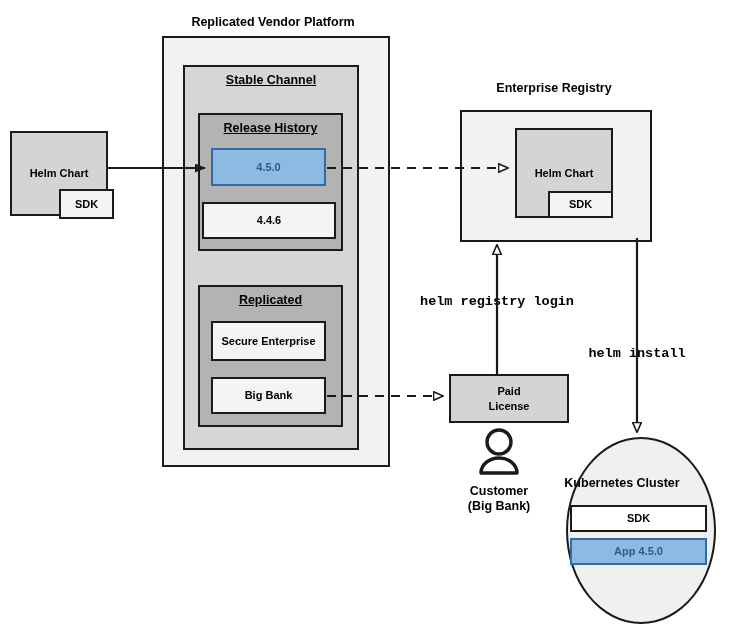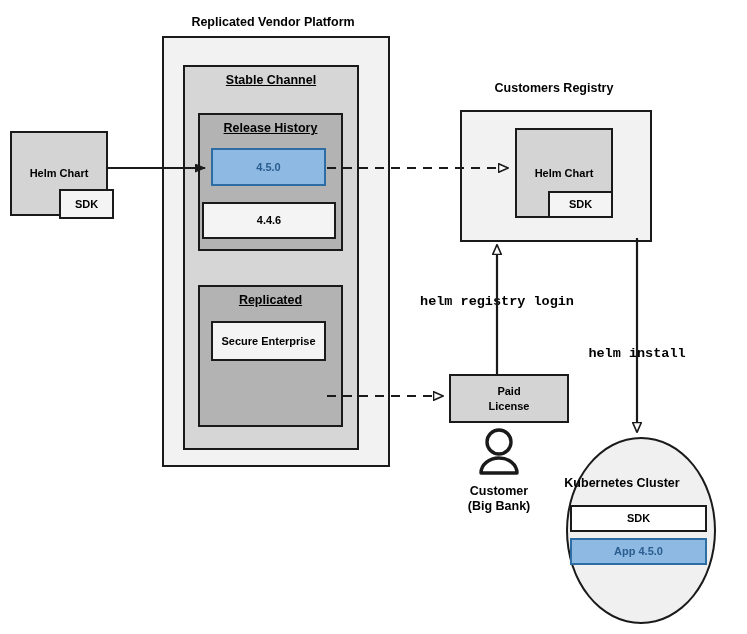--- a/index.html
+++ b/index.html
@@ -27,21 +27,21 @@
   svg.overlay{position:absolute;left:0;top:0;width:747px;height:634px;pointer-events:none;}
   .k8s-circle{position:absolute;border-radius:50%;background:#f0f0f0;border:2.5px solid #1a1a1a;}
 </style>
 </head>
 <body>
 
 <div id="stage">
 
   <div class="lbl" style="left:173px;top:15px;width:200px;">Replicated Vendor Platform</div>
 
-  <div class="lbl" style="left:454px;top:81px;width:200px;">Customers Registry</div>
+  <div class="lbl" style="left:454px;top:81px;width:200px;">Enterprise Registry</div>
 
   <div class="box card-grey" style="left:10px;top:131px;width:98px;height:85px;">
     <span>Helm Chart</span>
   </div>
   <div class="box card-white" style="left:59px;top:189px;width:55px;height:30px;">
     <span>SDK</span>
   </div>
 
   <div class="shell-outer" style="position:absolute;left:162px;top:36px;width:224px;height:427px;"></div>
 
@@ -57,20 +57,23 @@
   </div>
   <div class="box card-white" style="left:202px;top:202px;width:134px;height:37px;">
     <span>4.4.6</span>
   </div>
 
   <div class="shell-inner" style="position:absolute;left:198px;top:285px;width:141px;height:138px;">
     <div class="shell-title">Replicated</div>
   </div>
   <div class="box card-white" style="left:211px;top:321px;width:115px;height:40px;">
     <span>Secure Enterprise</span>
+  </div>
+  <div class="box card-white" style="left:211px;top:377px;width:115px;height:37px;">
+    <span>Big Bank</span>
   </div>
 
   <div class="shell-outer" style="position:absolute;left:460px;top:110px;width:188px;height:128px;"></div>
   <div class="box card-grey" style="left:515px;top:128px;width:98px;height:90px;">
     <span>Helm Chart</span>
   </div>
   <div class="box card-white" style="left:548px;top:191px;width:65px;height:27px;">
     <span>SDK</span>
   </div>
 

